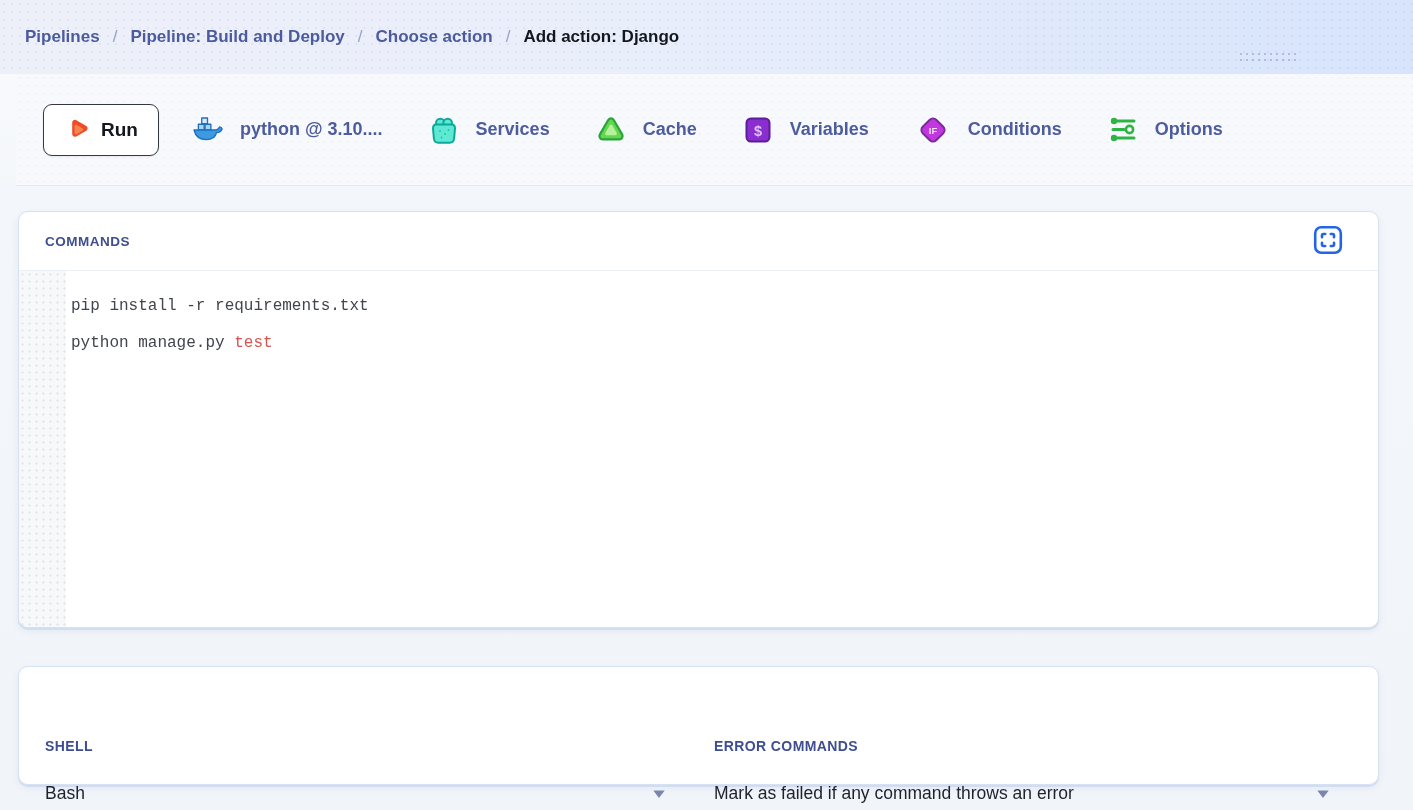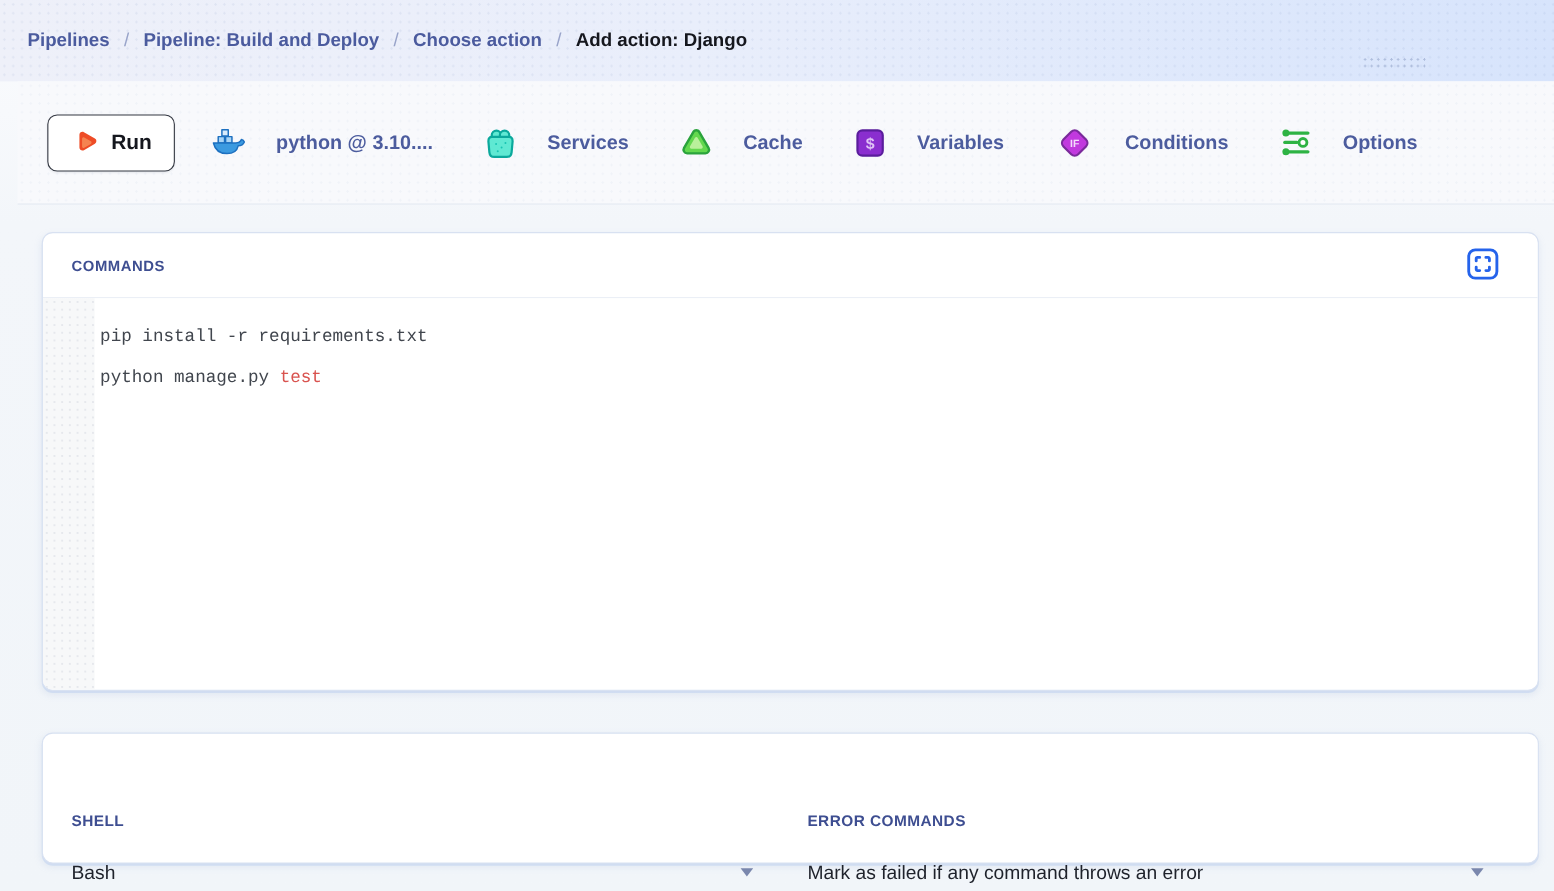--- a/index.html
+++ b/index.html
@@ -39,27 +39,27 @@
     display:flex; align-items:center; padding-left:27px;
   }
   .run-button {
     width:116px; height:52px; background:#ffffff;
     border:1.5px solid #343842; border-radius:9px;
     display:flex; align-items:center; justify-content:center; gap:11px;
     cursor:pointer; box-shadow:0 1px 2px rgba(30,40,60,.08);
   }
   .run-label { font-size:19px; font-weight:600; color:#15171e; }
   .tabs { display:flex; align-items:center; margin-left:33px; gap:46px; }
-  .tab { display:flex; align-items:center; gap:28px; cursor:pointer; }
+  .tab { display:flex; align-items:center; gap:17px; cursor:pointer; }
   .tab-label { font-size:18px; font-weight:700; color:#4c5c9e; }
   .tab-icon { display:flex; align-items:center; }
 
   
   .panel {
-    position:absolute; left:38px; width:1361px; background:#ffffff;
+    position:absolute; left:18px; width:1361px; background:#ffffff;
     border:1px solid #d8e1f1; border-radius:10px;
     box-shadow:0 2px 0 rgba(185,205,240,.45), 0 3px 7px rgba(150,170,210,.18);
   }
   .commands-panel { top:211px; height:417px; overflow:hidden; display:flex; flex-direction:column; }
   .panel-header {
     height:59px; flex:0 0 59px; border-bottom:1px solid #ebeff6;
     display:flex; align-items:center; justify-content:space-between;
     padding:0 34px 0 26px;
   }
   .panel-title { font-size:13.5px; font-weight:700; letter-spacing:.5px; color:#3e4e91; }

